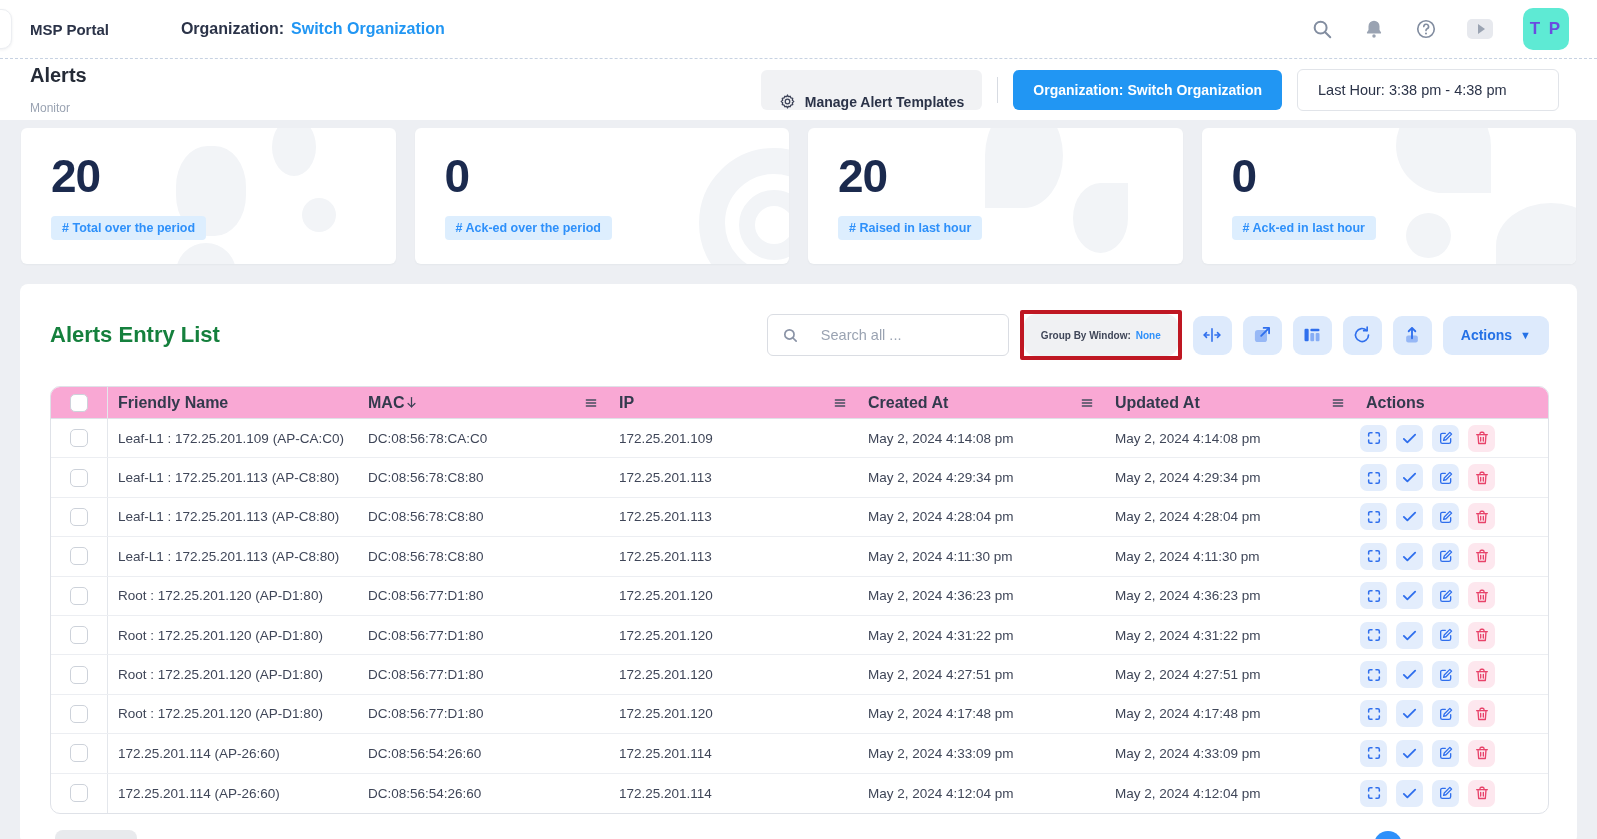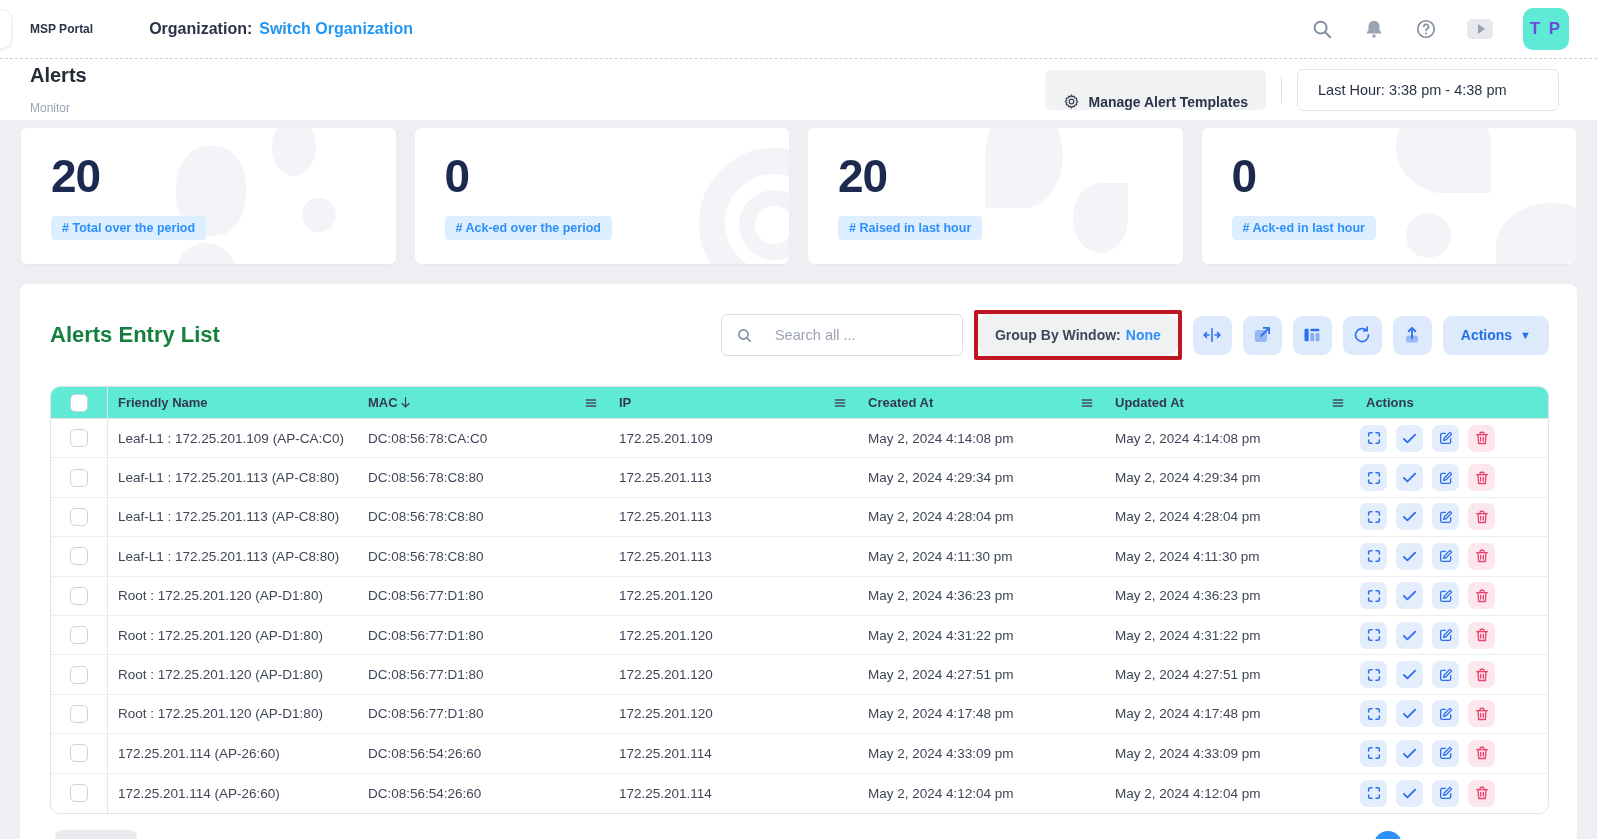--- a/index.html
+++ b/index.html
@@ -16,21 +16,21 @@
   .topbar {
     height:58px; background:#fff;
     display:flex; align-items:center;
     padding:0 28px 0 30px; position:relative;
   }
   .edge-pill {
     position:absolute; left:-10px; top:9px; width:22px; height:40px;
     background:#fff; border:1px solid #eceef2; border-radius:10px;
     box-shadow:0 1px 3px rgba(30,40,60,.08);
   }
-  .brand { font-size:12px; font-weight:700; color:#2b3348; margin-right:56px; }
+  .brand { font-size:15px; font-weight:700; color:#2b3348; margin-right:72px; }
   .org-wrap { display:flex; align-items:flex-start; gap:7px; font-size:16px; }
   .org-label { font-weight:700; color:#2b3348; }
   .org-link { font-weight:700; color:#2196f3; cursor:pointer; }
   .topbar-right { margin-left:auto; display:flex; align-items:center; gap:30px; }
   .tb-icon { width:22px; height:22px; color:#828da0; cursor:pointer; }
   .tb-icon.bell { color:#9aa3b2; }
   .play-btn {
     width:26px; height:20px; background:#e7e9ee; border-radius:5px;
     display:flex; align-items:center; justify-content:center; cursor:pointer;
   }
@@ -106,21 +106,21 @@
   }
   .search-box svg { color:#8a93a6; flex:none; }
   .search-box input {
     border:none; outline:none; font-size:14.5px; color:#3f4658; width:100%;
     font-family:inherit; background:transparent;
   }
   .search-box input::placeholder { color:#9aa3b2; }
   .groupby-annotation { border:4px solid #bf1722; border-radius:2px; }
   .btn-groupby {
     background:#f0f1f3; border:none; border-radius:12px;
-    height:42px; padding:0 17px; font-size:14px; font-weight:600; color:#3f4658;
+    height:42px; padding:0 17px; font-size:10px; font-weight:600; color:#3f4658;
     font-family:inherit; cursor:pointer; white-space:nowrap;
   }
   .btn-groupby .gb-val { color:#2e90fa; font-weight:700; margin-left:5px; }
   .icon-btn {
     width:39px; height:39px; border:none; border-radius:9px;
     background:#ddeafc; color:#2f6fed; cursor:pointer;
     display:flex; align-items:center; justify-content:center;
   }
   .btn-actions {
     height:39px; border:none; border-radius:9px; background:#ddeafc;
@@ -133,23 +133,23 @@
   .table {
     margin-top:26px; border:1px solid #dfe2e8; border-radius:10px;
     overflow:hidden; background:#fff;
   }
   .thead, .trow {
     display:grid;
     grid-template-columns:57px 250px 251px 249px 247px 251px 1fr;
     align-items:center;
   }
   .thead {
-    background:#5eead4; height:32px;
+    background:#f9a8d4; height:32px;
     border-bottom:1px solid #dfe2e8;
-    font-size:13px; font-weight:600; color:#333a4d;
+    font-size:16px; font-weight:600; color:#333a4d;
   }
   .cell { padding:0 10px; display:flex; align-items:center; }
   .cb-cell { justify-content:center; border-right:1px solid #e4e7ec; height:100%; }
   .checkbox {
     width:18px; height:18px; border:1.5px solid #cdd2da; border-radius:5px;
     background:#fff; cursor:pointer;
   }
   .hcell-flex { justify-content:space-between; }
   .hlabel { display:flex; align-items:center; gap:0; }
   .menu-icon { color:#454c5e; cursor:pointer; }
@@ -220,20 +220,21 @@
     <button class="btn-templates">
       <span>
         <svg viewBox="0 0 24 24" width="17" height="17" fill="none" stroke="#3c4257" stroke-width="1.8">
             <circle cx="12" cy="12" r="3.2"></circle>
             <path d="M12 2.8l1.2 2.4 2.6-.6 1 2.4 2.6.7-.6 2.6 2 1.7-2 1.7.6 2.6-2.6.7-1 2.4-2.6-.6L12 21.2l-1.2-2.4-2.6.6-1-2.4-2.6-.7.6-2.6-2-1.7 2-1.7-.6-2.6 2.6-.7 1-2.4 2.6.6z" stroke-linejoin="round"></path>
           </svg>
       </span>
       <span>Manage Alert Templates</span>
     </button>
     <div class="vdiv"></div>
+    <button class="btn-org">Organization: Switch Organization</button>
     <button class="btn-time">Last Hour: 3:38 pm - 4:38 pm</button>
   </div>
 </section>
 
 <section class="stats">
   <div class="stat-card">
     <div class="deco" style="width:70px;height:90px;border-radius:45%;right:150px;top:18px;"></div>
     <div class="deco" style="width:44px;height:58px;right:80px;top:-10px;"></div>
     <div class="deco" style="width:60px;height:60px;right:160px;top:115px;"></div>
     <div class="deco" style="width:34px;height:34px;right:60px;top:70px;"></div>

